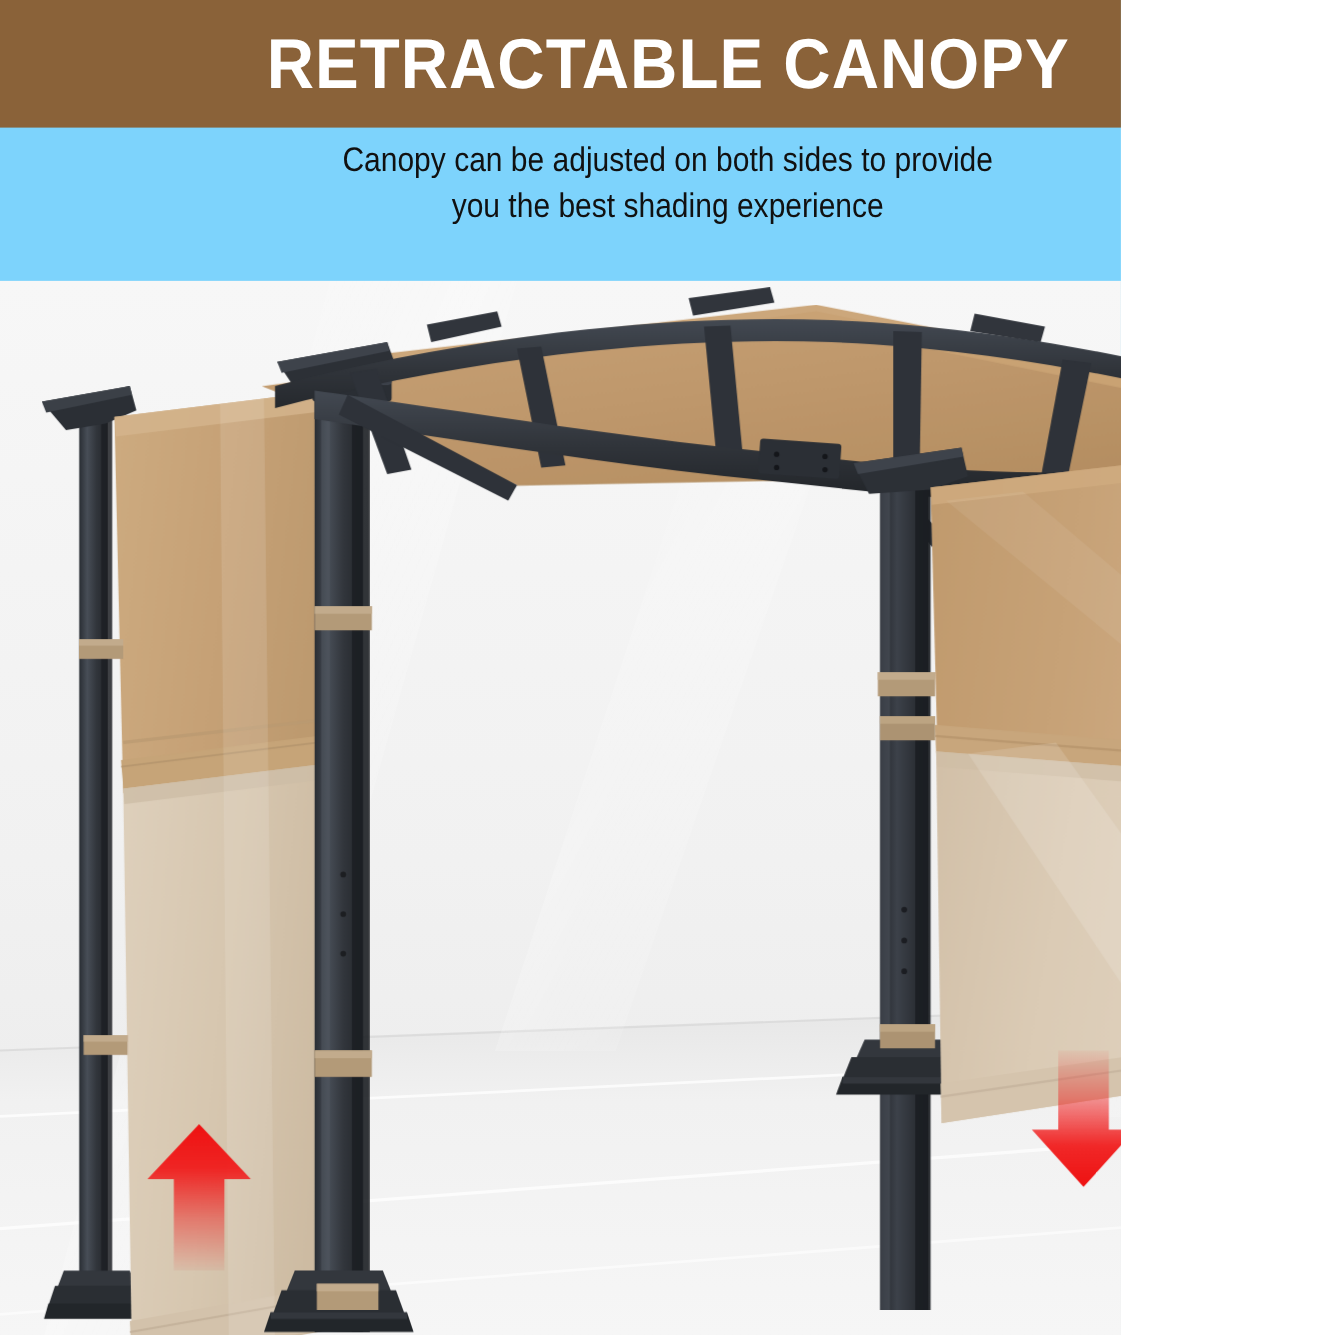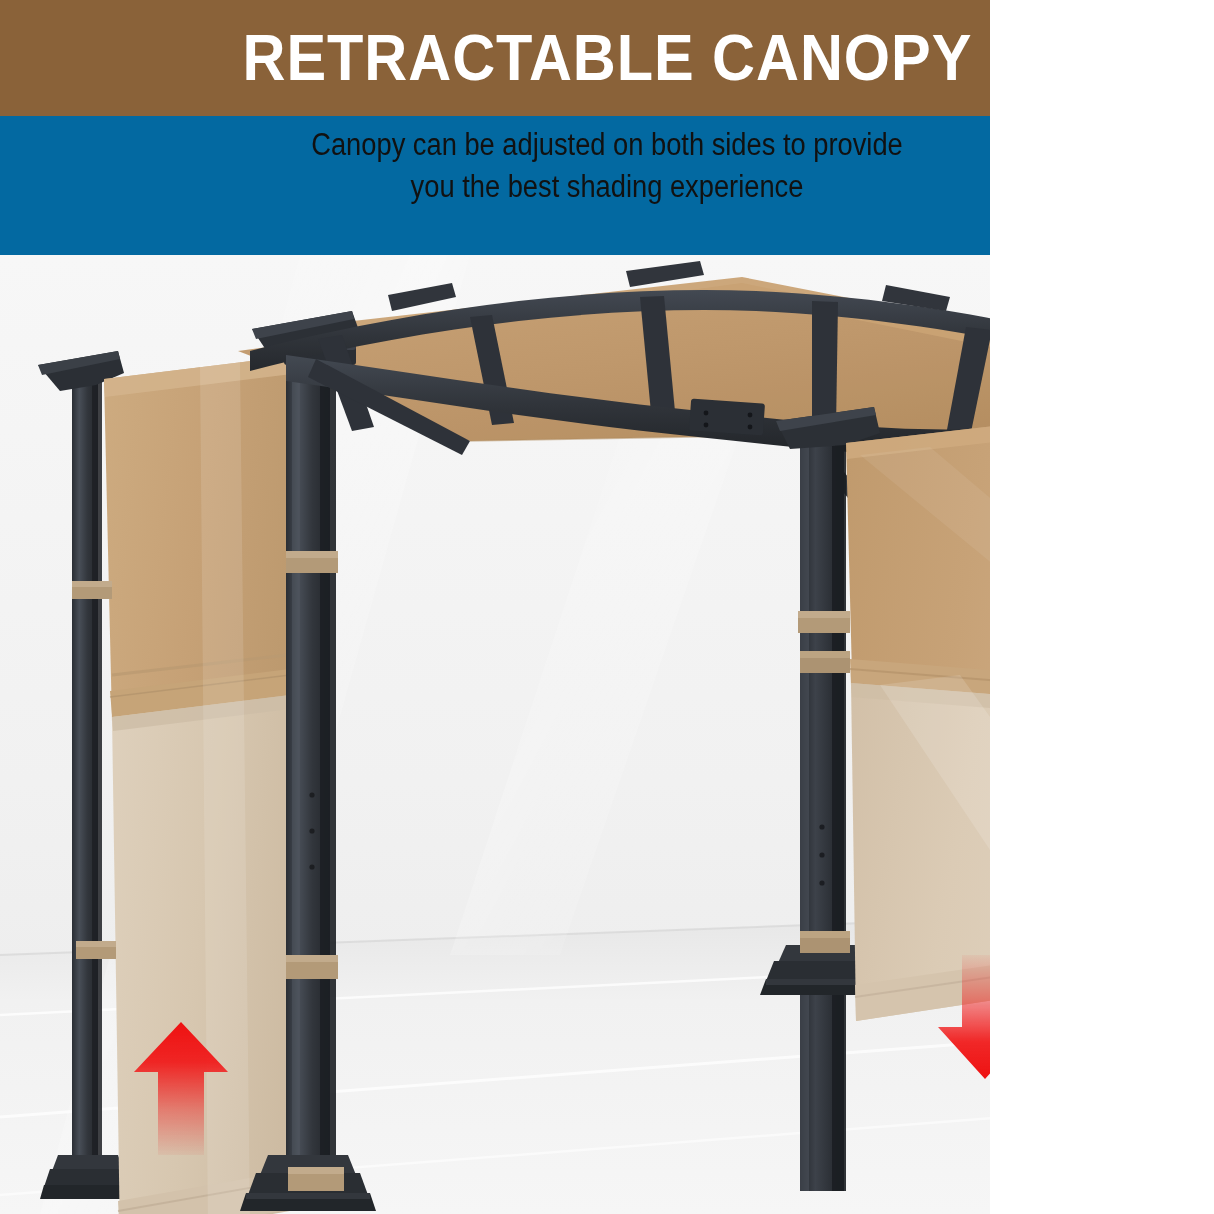--- a/index.html
+++ b/index.html
@@ -8,21 +8,22 @@
     background: #ffffff;
   }
   body {
     font-family: "Liberation Sans", sans-serif;
   }
   #page {
     position: relative;
     width: 990px;
     height: 1214px;
     overflow: hidden;
-    background: #0369a1;
+    background: #7dd3fc;
+    padding-left: 29px;
   }
 
   
   #header-banner {
     position: absolute;
     left: 0;
     top: 0;
     width: 1214px;
     height: 116px;
     background: #8a6239;

